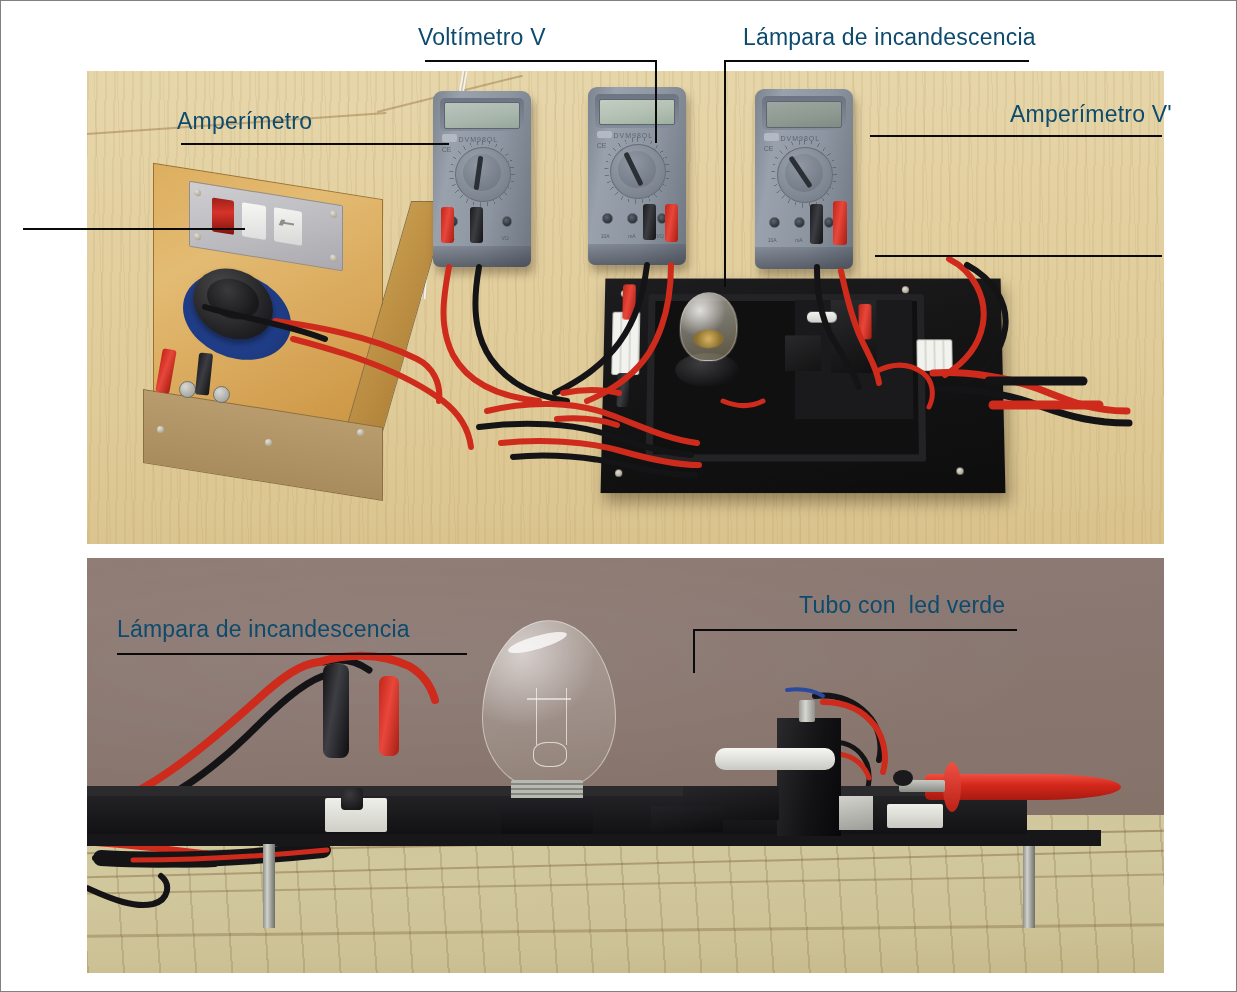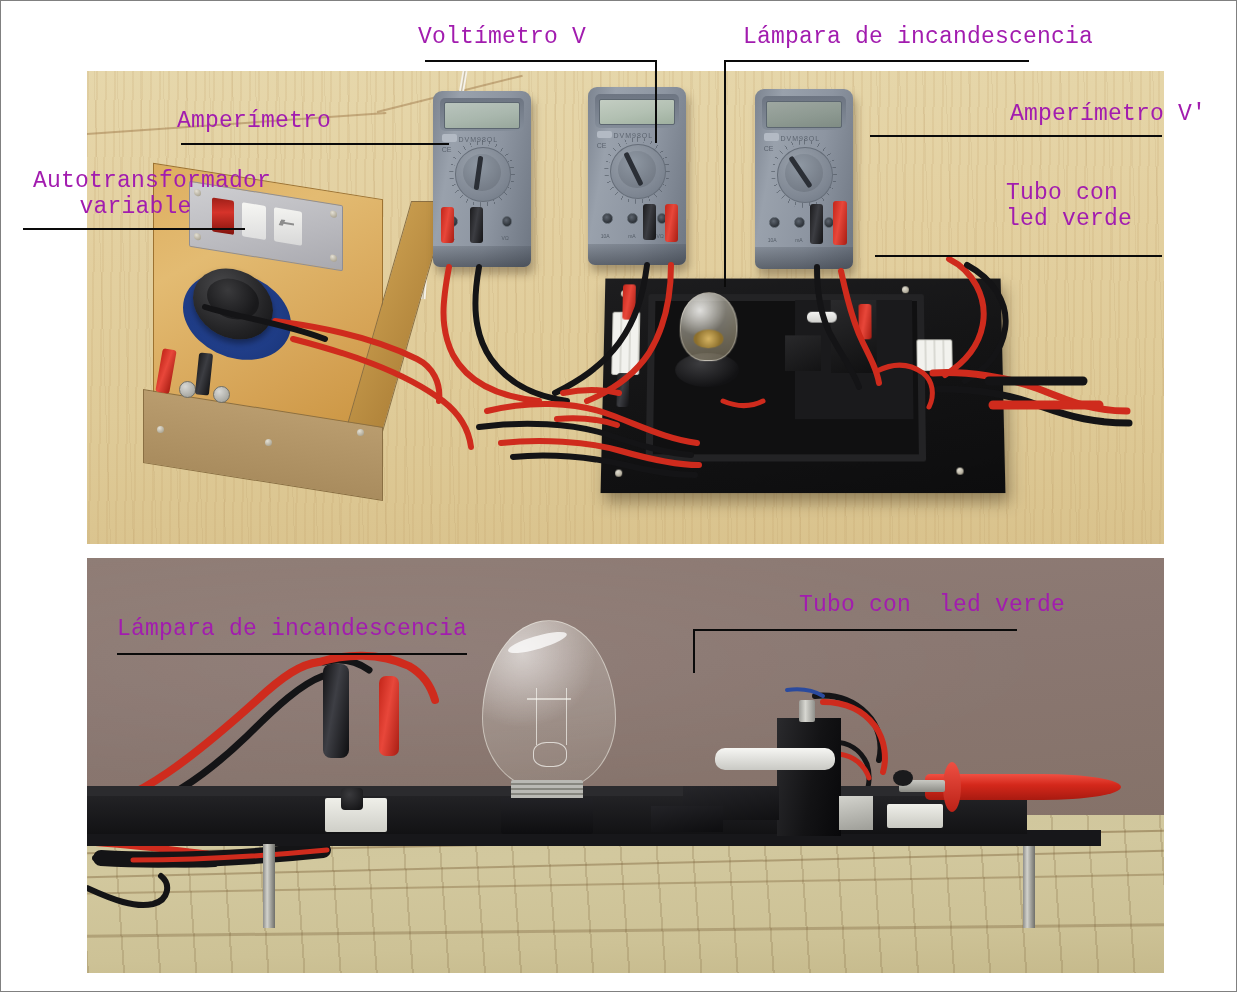--- a/index.html
+++ b/index.html
@@ -14,22 +14,22 @@
     position: relative;
     width: 1237px;
     height: 992px;
     background: #ffffff;
     box-sizing: border-box;
     border: 1px solid #808080;
     overflow: hidden;
   }
   .label {
     position: absolute;
-    color: #a21caf;
-    font-family: Liberation Mono, monospace;
+    color: #0c4a6e;
+    font-family: Liberation Sans, sans-serif;
     white-space: pre;
     line-height: 1.12;
     letter-spacing: 0.2px;
   }
   .leader-h {
     position: absolute;
     background: #0a0a0a;
     height: 2px;
   }
   .leader-v {
@@ -562,26 +562,22 @@
   <div class="label" style="left:742px; top:24px; font-size:23px;">Lámpara de incandescencia</div>
   <div class="leader-h" style="left:723px; top:59px; width:305px;"></div>
   <div class="leader-v" style="left:723px; top:59px; height:227px;"></div>
 
   <div class="label" style="left:176px; top:108px; font-size:23px;">Amperímetro</div>
   <div class="leader-h" style="left:180px; top:142px; width:268px;"></div>
 
   <div class="label" style="left:1009px; top:101px; font-size:23px;">Amperímetro V'</div>
   <div class="leader-h" style="left:869px; top:134px; width:292px;"></div>
 
-  <div class="label" style="left:32px; top:168px; font-size:23px; text-align:center; width:205px;">Autotransformador
-variable</div>
   <div class="leader-h" style="left:22px; top:227px; width:222px;"></div>
 
-  <div class="label" style="left:1005px; top:180px; font-size:23px; width:160px;">Tubo con
-led verde</div>
   <div class="leader-h" style="left:874px; top:254px; width:287px;"></div>
 
   <div class="label" style="left:116px; top:616px; font-size:23px;">Lámpara de incandescencia</div>
   <div class="leader-h" style="left:116px; top:652px; width:350px;"></div>
 
   <div class="label" style="left:798px; top:592px; font-size:23px;">Tubo con  led verde</div>
   <div class="leader-h" style="left:692px; top:628px; width:324px;"></div>
   <div class="leader-v" style="left:692px; top:628px; height:44px;"></div>
 
 </div>

